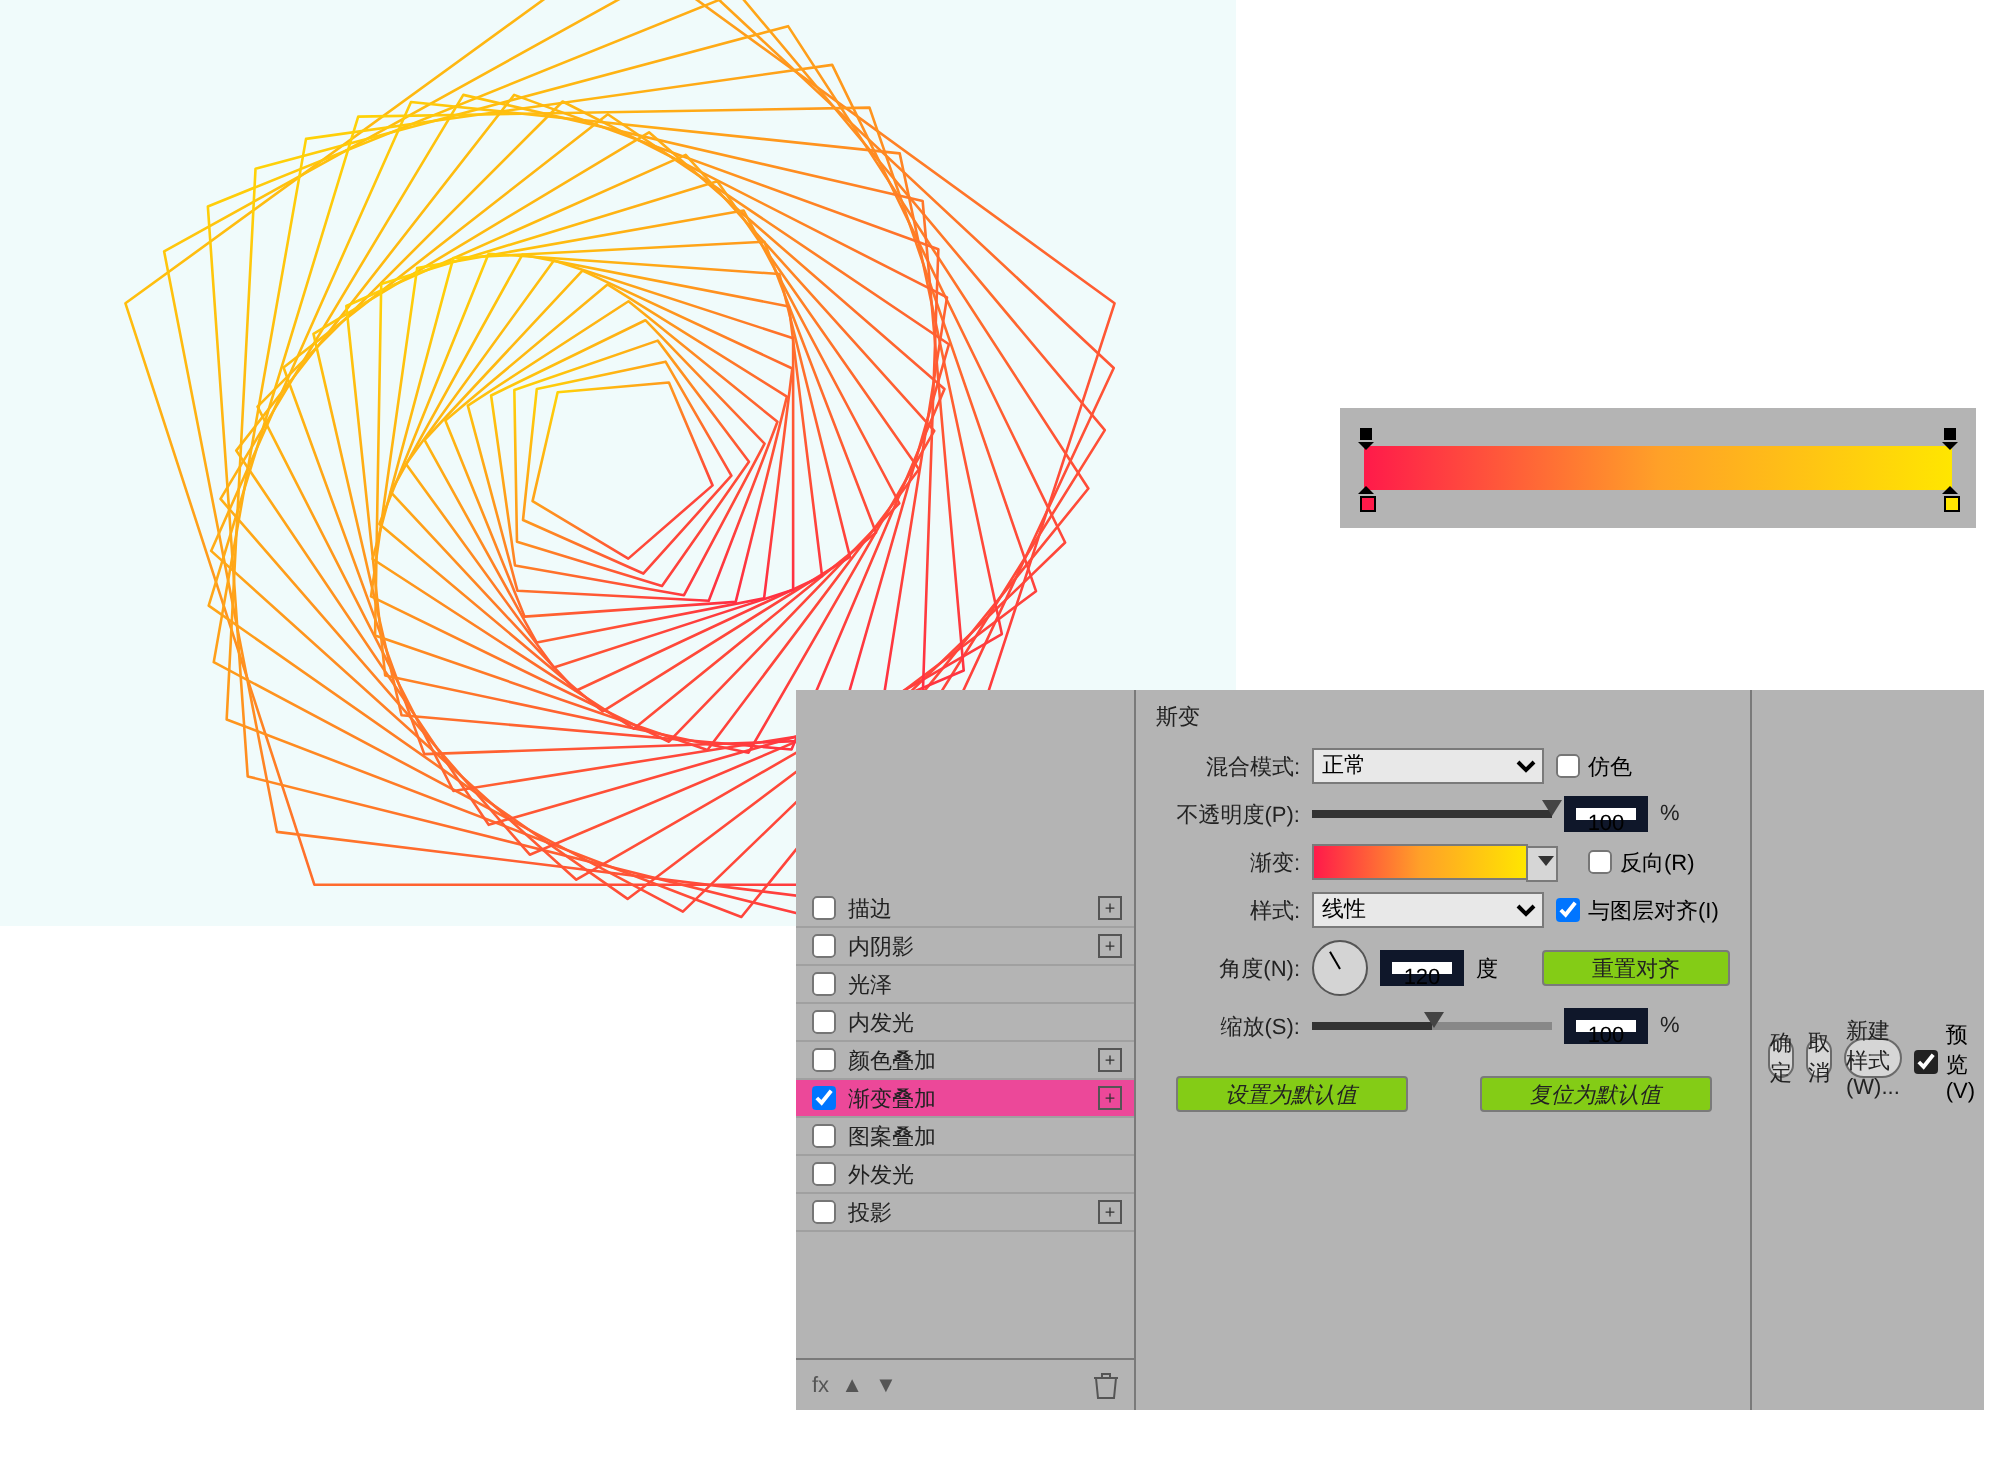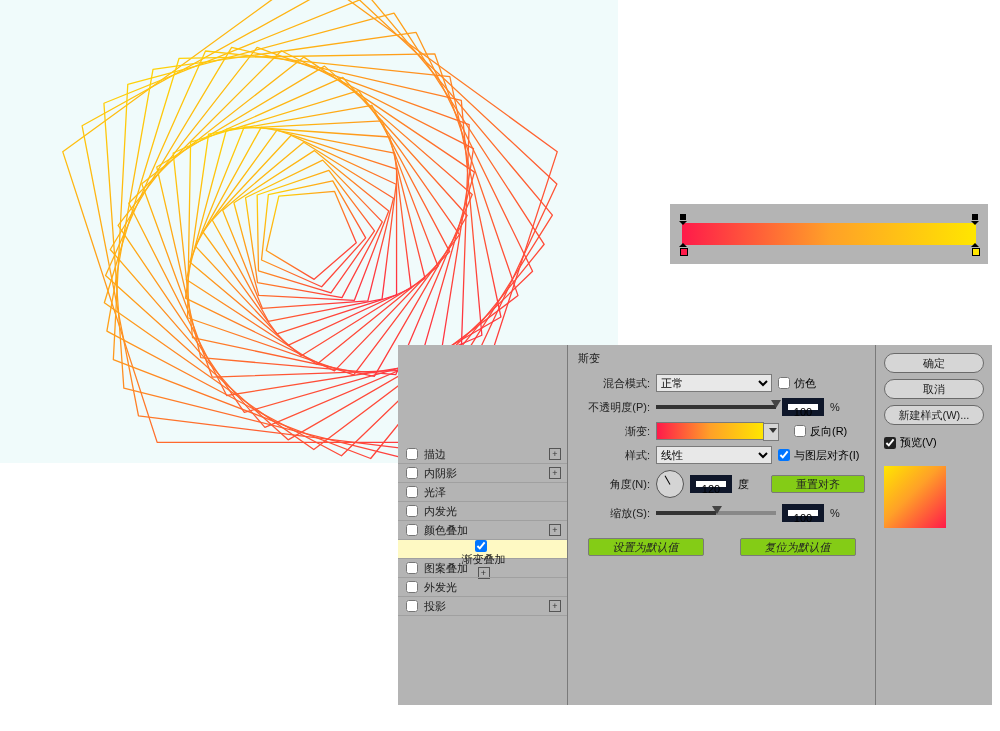--- a/index.html
+++ b/index.html
@@ -32,21 +32,21 @@
     background: #b4b4b4; display: flex;
   }
   .fx-col { width: 170px; border-right: 1px solid #7a7a7a; display:flex; flex-direction:column; }
   .fx-list { flex: 1; overflow: hidden; padding-top: 100px; }
   .fx-row {
     display:flex; align-items:center; height:19px; padding: 0 6px 0 8px;
     border-bottom: 1px solid #a0a0a0; position:relative;
   }
   .fx-row input[type=checkbox]{ width:12px; height:12px; margin-right:6px; }
   .fx-row .lbl { flex:1; color:#222; }
-  .fx-row.selected { background:#fef9c3;flex-direction:column; }
+  .fx-row.selected { background:#ec4899; }
   .fx-row .plus { width:12px; height:12px; border:1px solid #555; font-size:9px; line-height:10px; text-align:center; color:#333; }
   .fx-footer { height:26px; border-top:1px solid #7a7a7a; display:flex; align-items:center; padding:0 8px; gap:6px; color:#555; }
   .fx-footer .sp { flex:1; }
   .trash { width:12px; height:14px; }
 
   .settings { flex:1; padding: 6px 10px 0 10px; border-right:1px solid #7a7a7a; display:flex; flex-direction:column; gap:6px; }
   .sec-title { color:#222; padding-bottom:2px; }
   .field { display:flex; align-items:center; gap:6px; }
   .field .flabel { width:72px; text-align:right; color:#222; }
   select { height:18px; background:#e8e8e8; border:1px solid #7a7a7a; font-size:11px; }
@@ -65,21 +65,21 @@
     background: linear-gradient(90deg,#ff1a4a 0%, #ffa028 50%, #ffe600 100%);
     position:relative;
   }
   .grad-swatch::after { content:""; position:absolute; right:-16px; top:0; width:14px; height:16px; border:1px solid #7a7a7a; background:#d6d6d6; }
   .grad-dd { position:absolute; right:-14px; top:5px; border-left:4px solid transparent; border-right:4px solid transparent; border-top:5px solid #333; z-index:2; }
   .angle-dial { width:28px; height:28px; border:1px solid #555; border-radius:50%; position:relative; background:#d4d4d4; }
   .angle-dial::before { content:""; position:absolute; left:50%; top:50%; width:10px; height:1px; background:#000; transform-origin:left center; transform:rotate(-120deg); }
   .btn-sm { height:18px; padding:0 24px; background:#84cc16; border:1px solid #7a7a7a; border-radius:2px; color:#222; display:inline-flex; align-items:center; cursor:default; }
   .defaults-row { display:flex; gap:36px; justify-content:center; padding-top:10px;font-style:italic; }
 
-  .right-col { width:116px; padding:8px 8px 0 8px; display:flex; flex-direction:column; gap:6px; align-items:flex-start; }
+  .right-col { width:116px; padding:8px 8px 0 8px; display:flex; flex-direction:row; gap:6px; align-items:center; }
   .pill { width:100px; height:20px; border:1px solid #6a6a6a; border-radius:10px; background:#d6d6d6; display:flex; align-items:center; justify-content:center; color:#222; }
   .preview-cb { display:flex; align-items:center; gap:4px; margin-top:4px; }
   .preview-cb input { width:12px; height:12px; accent-color:#222; }
   .preview-sw {
     margin-top:10px; width:62px; height:62px;
     background: linear-gradient(135deg, #ffe600 0%, #ffa028 45%, #ff1a4a 100%);
   }
 
   .ico { font-style:normal; }
 
@@ -175,20 +175,29 @@
         <div class="fx-row">
           <input type="checkbox" style="">
           <span class="lbl">外发光</span>
         </div>
         <div class="fx-row">
           <input type="checkbox" style="">
           <span class="lbl">投影</span>
           <span class="plus">+</span>
         </div>
       </div>
+    <div class="fx-footer">
+      <i class="ico">fx</i>
+      <i class="ico">▲</i>
+      <i class="ico">▼</i>
+      <span class="sp"></span>
+      <svg class="trash" viewBox="0 0 12 14">
+          <path d="M1 3h10l-1 10H2z M4 1h4v2H4z M0 3h12" fill="none" stroke="#555" stroke-width="1"></path>
+        </svg>
+    </div>
   </div>
 
   <div class="settings">
     <div class="sec-title">斯变</div>
 
     <div class="field">
       <span class="flabel">混合模式:</span>
       <select class="sel-120">
         <option>正常</option>
       </select>

